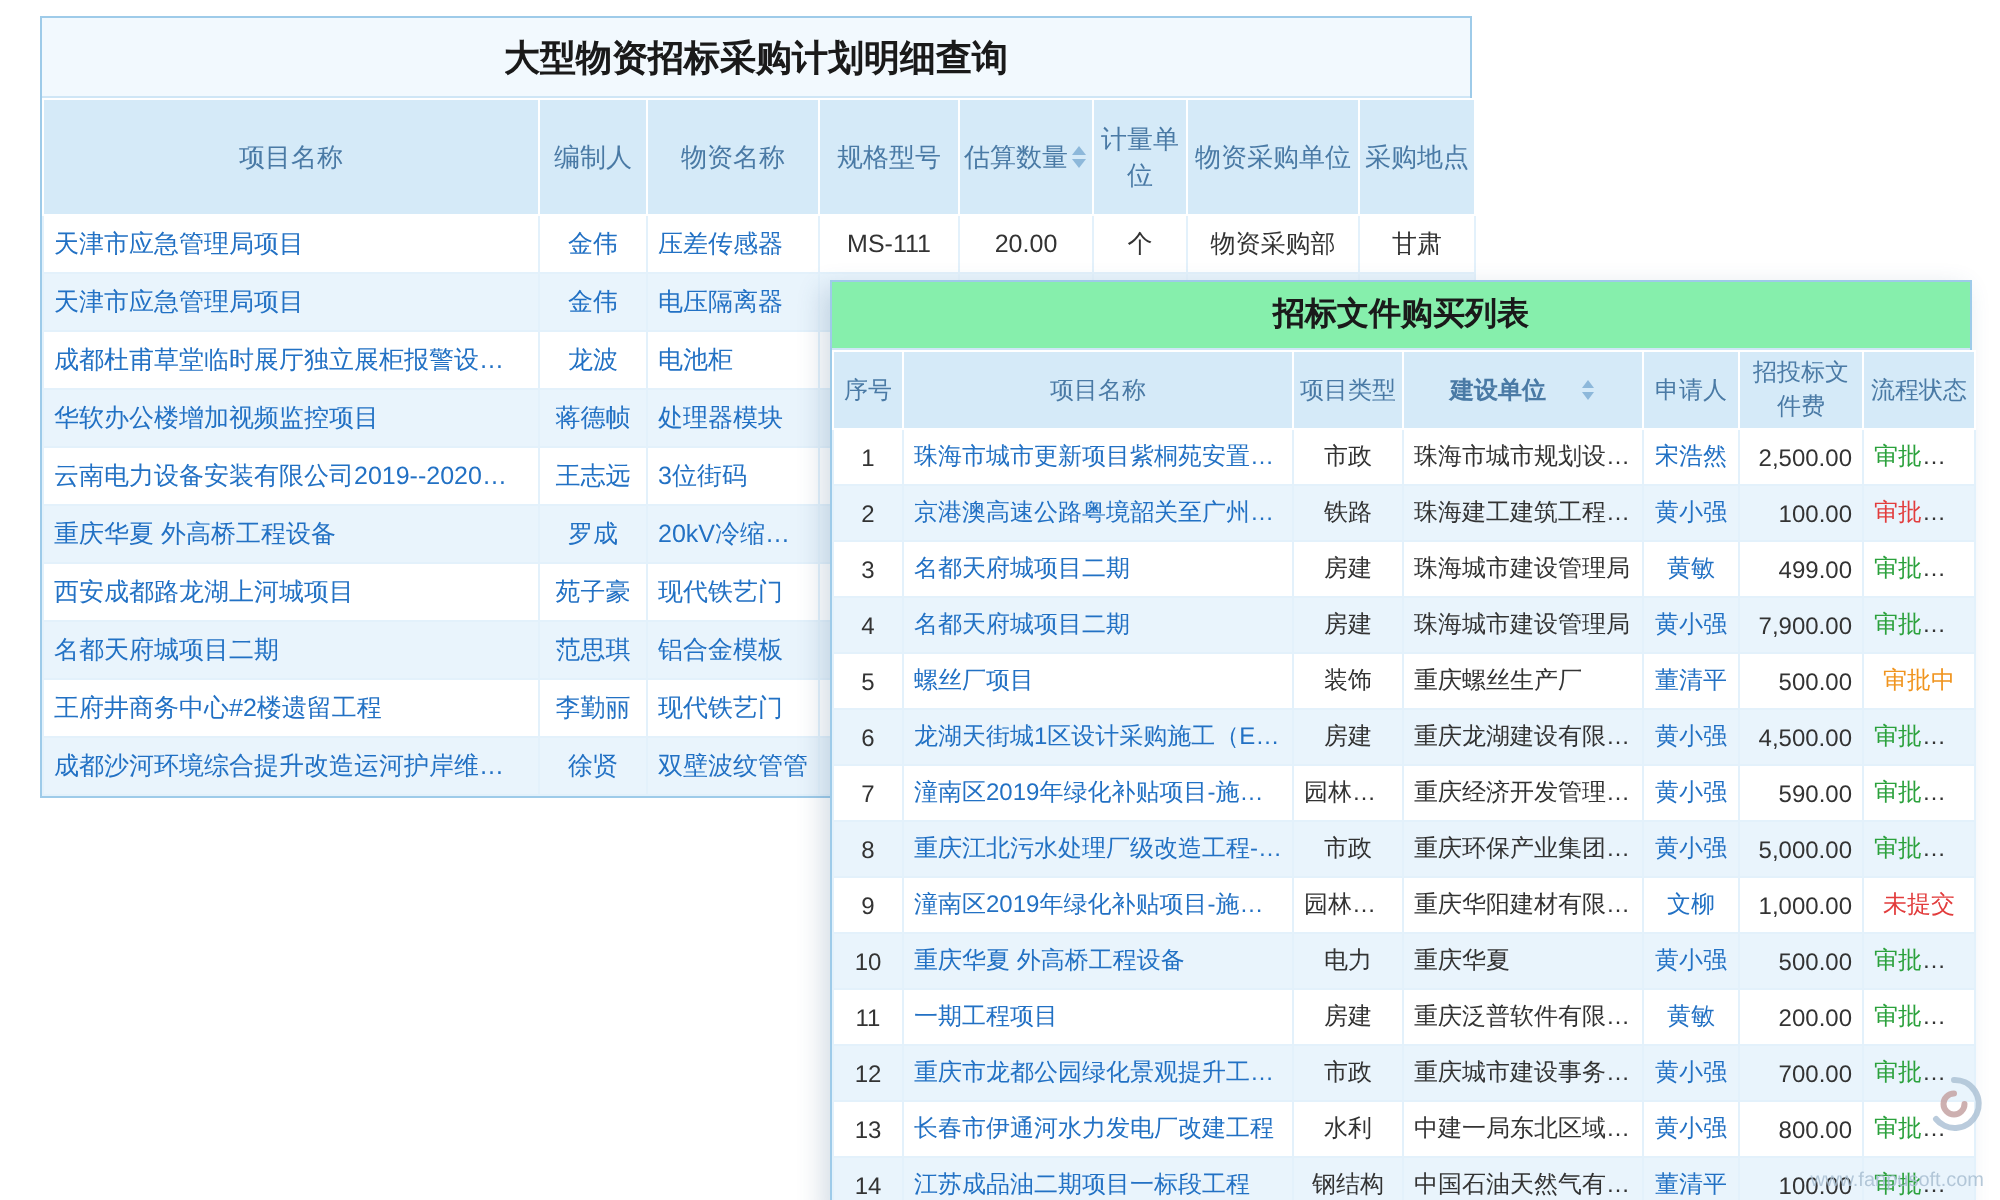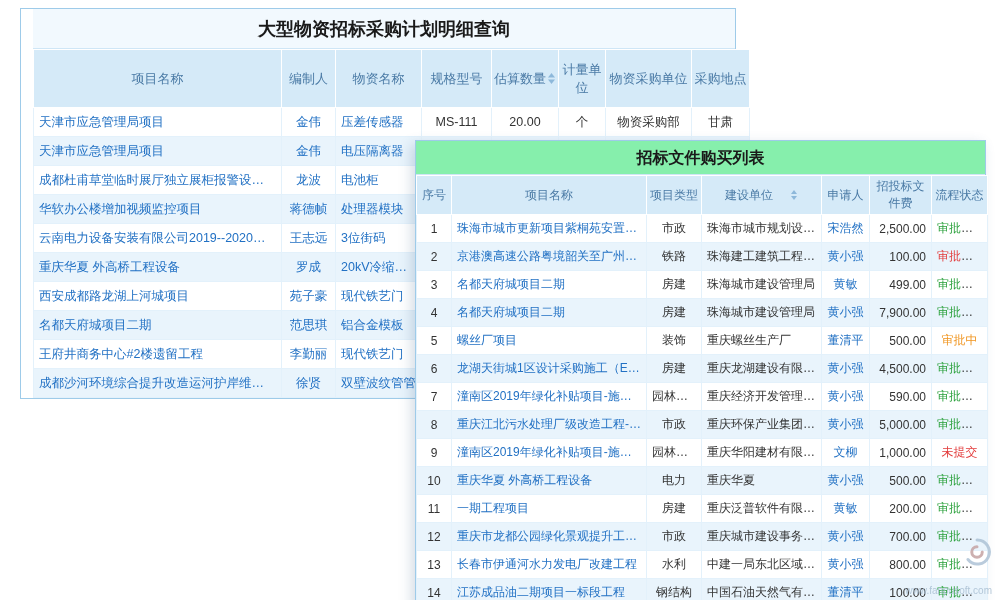--- a/index.html
+++ b/index.html
@@ -1,21 +1,21 @@
 <!DOCTYPE html>
 <html style="--header-bg: #d5eaf8; --header-text: #4a7aa5; --row-alt-bg: #e9f4fc; --link-blue: #2271c4; --border-blue: #9ecbe9; --status-pass-green: #2ba13c; --status-fail-red: #e23c3c; --status-pending-orange: #f0941e;"><head>
 <meta charset="utf-8">
 <style>
   * { margin:0; padding:0; box-sizing:border-box; }
   html,body { background:#fff; }
   body { font-family:"Liberation Sans","DejaVu Sans",sans-serif; }
   .canvas { position:relative; width:1000px; height:600px; background:#fff; overflow:hidden; }
 
   .panel { position:absolute; background:#fff; border:1px solid var(--border-blue,#9ecbe9); }
-  #plan-panel { left:20px; top:8px;  width:716px; z-index:1;padding-left:12px; }
+  #plan-panel { left:20px; top:8px;  width:716px; z-index:1; }
   #bid-panel  { left:415px; top:140px; width:571px; z-index:2; box-shadow:-4px 4px 12px rgba(50,90,130,.20); }
 
   .panel-title { text-align:center; font-weight:bold; color:#1a1a1a; background:#f2f9fe;
                  border-bottom:1px solid #cfe6f6; overflow:hidden; white-space:nowrap; }
   #plan-panel .panel-title { height:40px; line-height:40px; font-size:18px; }
   #bid-panel  .panel-title { height:34px; line-height:34px; font-size:16px; background:#86efac; }
 
   table { width:100%; border-collapse:collapse; table-layout:fixed; }
   th { background:var(--header-bg,#d5eaf8); color:var(--header-text,#4a7aa5); font-weight:normal;
        border:1px solid #ffffff; padding:2px; text-align:center; vertical-align:middle; }
@@ -32,21 +32,21 @@
   .ta-c { text-align:center; }
   .ta-r { text-align:right; }
 
   [data-name="status-text"] { font-size:12px; }
   .st-pass { color:var(--status-pass-green,#2ba13c); }
   .st-fail { color:var(--status-fail-red,#e23c3c); }
   .st-mid  { color:var(--status-pending-orange,#f0941e); }
   .st-new  { color:var(--status-fail-red,#e23c3c);text-align:center; }
 
   .th-flex   { display:flex; align-items:center; justify-content:center; gap:1px; }
-  .th-inline { display:flex; flex-direction:row;    align-items:center; justify-content:center; gap:17px; }
+  .th-inline { display:flex; flex-direction:row;    align-items:center; justify-content:center; gap:17px;font-weight:bold; }
   .sort-ic { flex:0 0 auto; }
 
   .watermark { position:absolute; right:8px; bottom:4px; z-index:3; opacity:.85;
                text-align:center; pointer-events:none; }
   .wm-top { display:flex; align-items:center; justify-content:flex-end; gap:4px; }
   .wm-brand { font-size:21px; font-weight:bold; color:#9db4c8; letter-spacing:2px; }
   .wm-url { font-size:10px; color:#a9bfd2; margin-top:18px; }
 </style>
 </head>
 <body>

